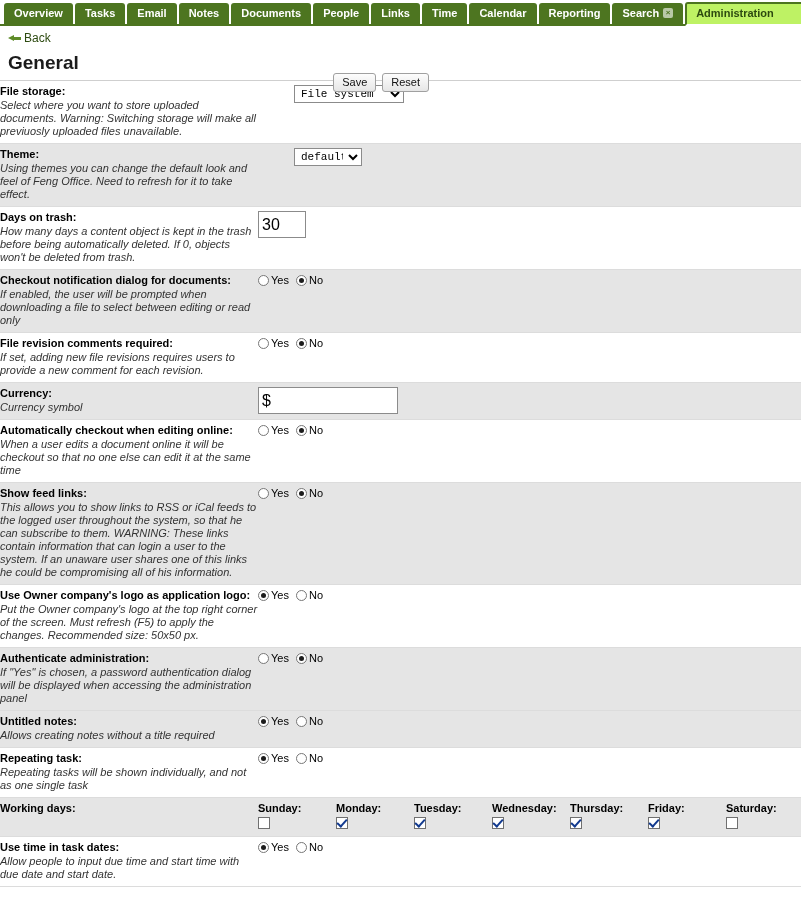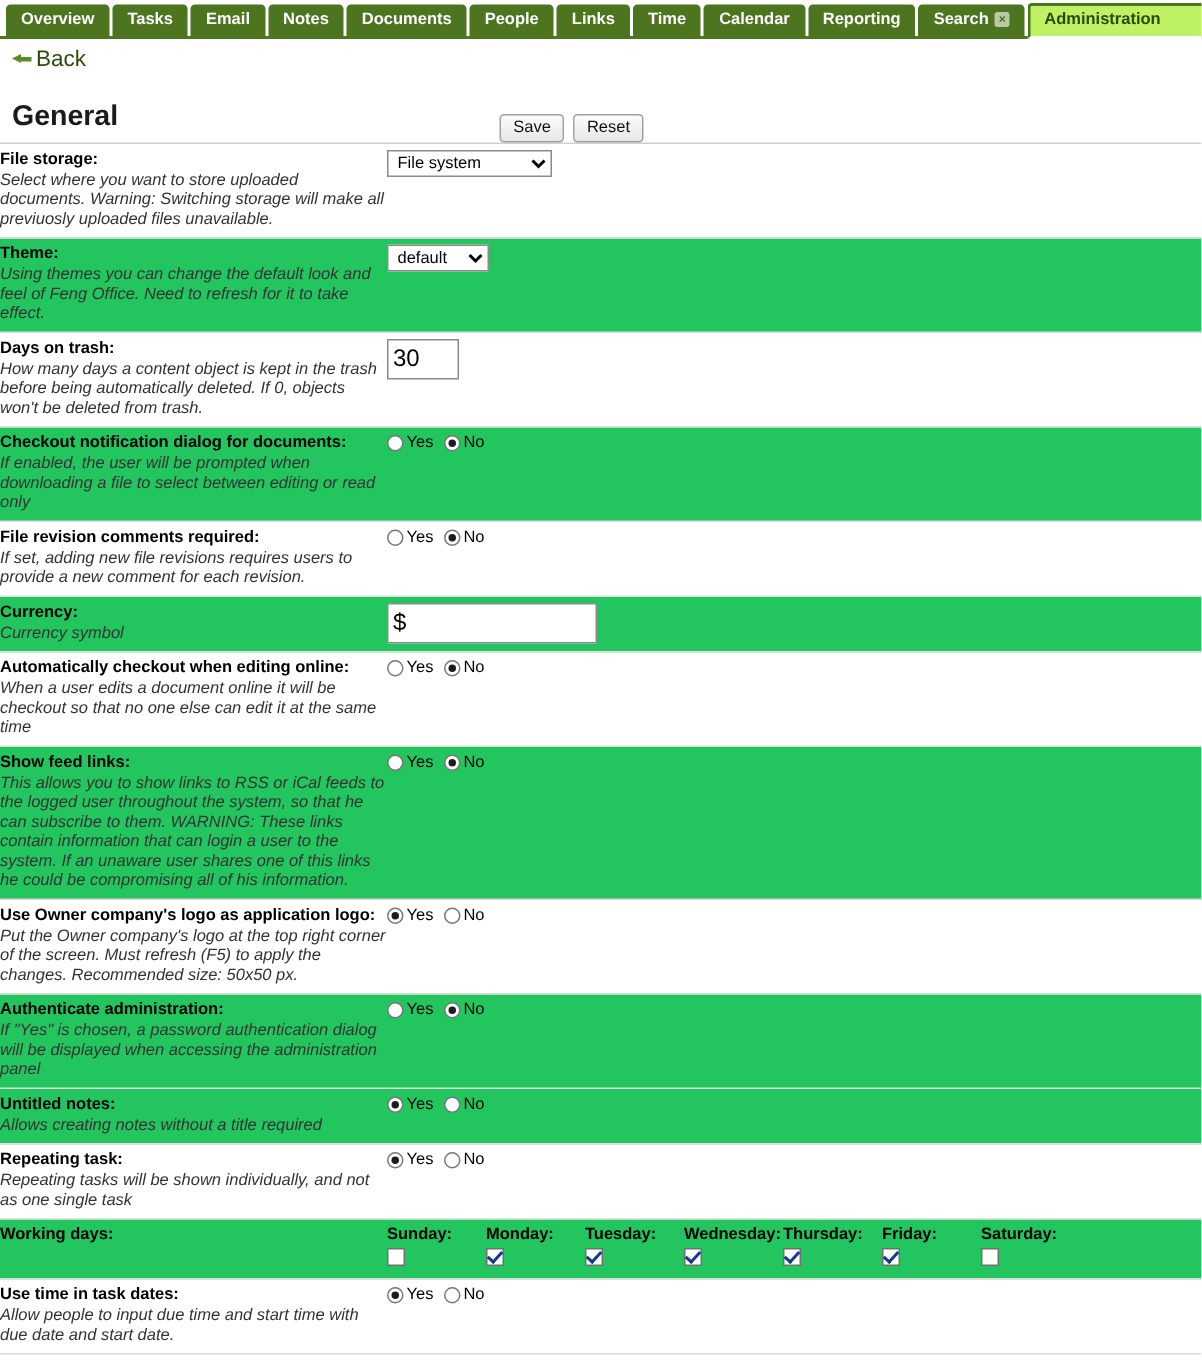--- a/index.html
+++ b/index.html
@@ -81,37 +81,36 @@
   }
   .back-arrow::after {
     content: "";
     position: absolute;
     left: 5px; top: 3px;
     width: 8px; height: 3px;
     background: #5e8b28;
   }
   .back-link {
     color: #2d4a10;
-    font-size: 15px;
+    font-size: 12px;
     text-decoration: none;
   }
 
   
   .titlerow {
     position: relative;
     padding: 5px 8px 6px 8px;
     border-bottom: 1px solid #cfcfcf;
     min-height: 32px;
   }
   .page-title {
     font-size: 19px;
     font-weight: bold;
     color: #1b1b1b;
     letter-spacing: 0px;
-    margin-top: 12px;
   }
   .title-buttons {
     position: absolute;
     right: 372px;
     top: 26px;
     display: flex;
     gap: 6px;
   }
   .btn {
     font-family: "Liberation Sans", sans-serif;
@@ -124,21 +123,21 @@
     line-height: 12px;
   }
 
   
   table.settings {
     width: 801px;
     border-collapse: collapse;
     table-layout: fixed;
   }
   table.settings tr.row-odd  { background: #ffffff; }
-  table.settings tr.row-even { background: #22c55e; border-radius: 25px; }
+  table.settings tr.row-even { background: #e5e5e5; border-radius: 25px; }
   table.settings td {
     vertical-align: top;
     padding: 4px 0 5px 0;
     border-bottom: 1px solid #dcdcdc;
   }
   td.labelcell { width: 258px; padding-left: 12px; padding-right: 6px; }
   td.ctrlcell  { padding-left: 8px; }
   .lbl {
     font-weight: bold;
     font-size: 11px;
@@ -150,26 +149,27 @@
     font-style: italic;
     font-size: 11px;
     color: #333;
     display: block;
     line-height: 13px;
     margin-top: 1px;
   }
 
   
   select.sel {
-    font-family: Liberation Sans, sans-serif;
+    font-family: Liberation Mono, monospace;
     font-size: 11px;
     border: 1px solid #8b8b8b;
     background: #ffffff;
     height: 18px;
     padding: 0 2px;
+    margin-left: 36px;
   }
   input.txt {
     font-family: "Liberation Sans", sans-serif;
     font-size: 16px;
     border: 1px solid #8b8b8b;
     background: #ffffff;
     height: 27px;
     padding: 1px 3px;
   }
   .radio-group { display: flex; align-items: flex-start; gap: 4px; font-size: 11px; }
@@ -203,21 +203,21 @@
     left: 2px; top: -1px;
     width: 4px; height: 8px;
     border: solid #123a8f;
     border-width: 0 2px 2px 0;
     transform: rotate(42deg);
   }
 
   
   .days {
     display: flex;
-    gap: 0px;
+    gap: 12px;
     font-size: 11px;
   }
   .day { width: 66px; }
   .day .dayname { font-weight: bold; display: block; margin-bottom: 3px; }
 </style>
 </head>
 <body>
 
 <div id="app">
 

